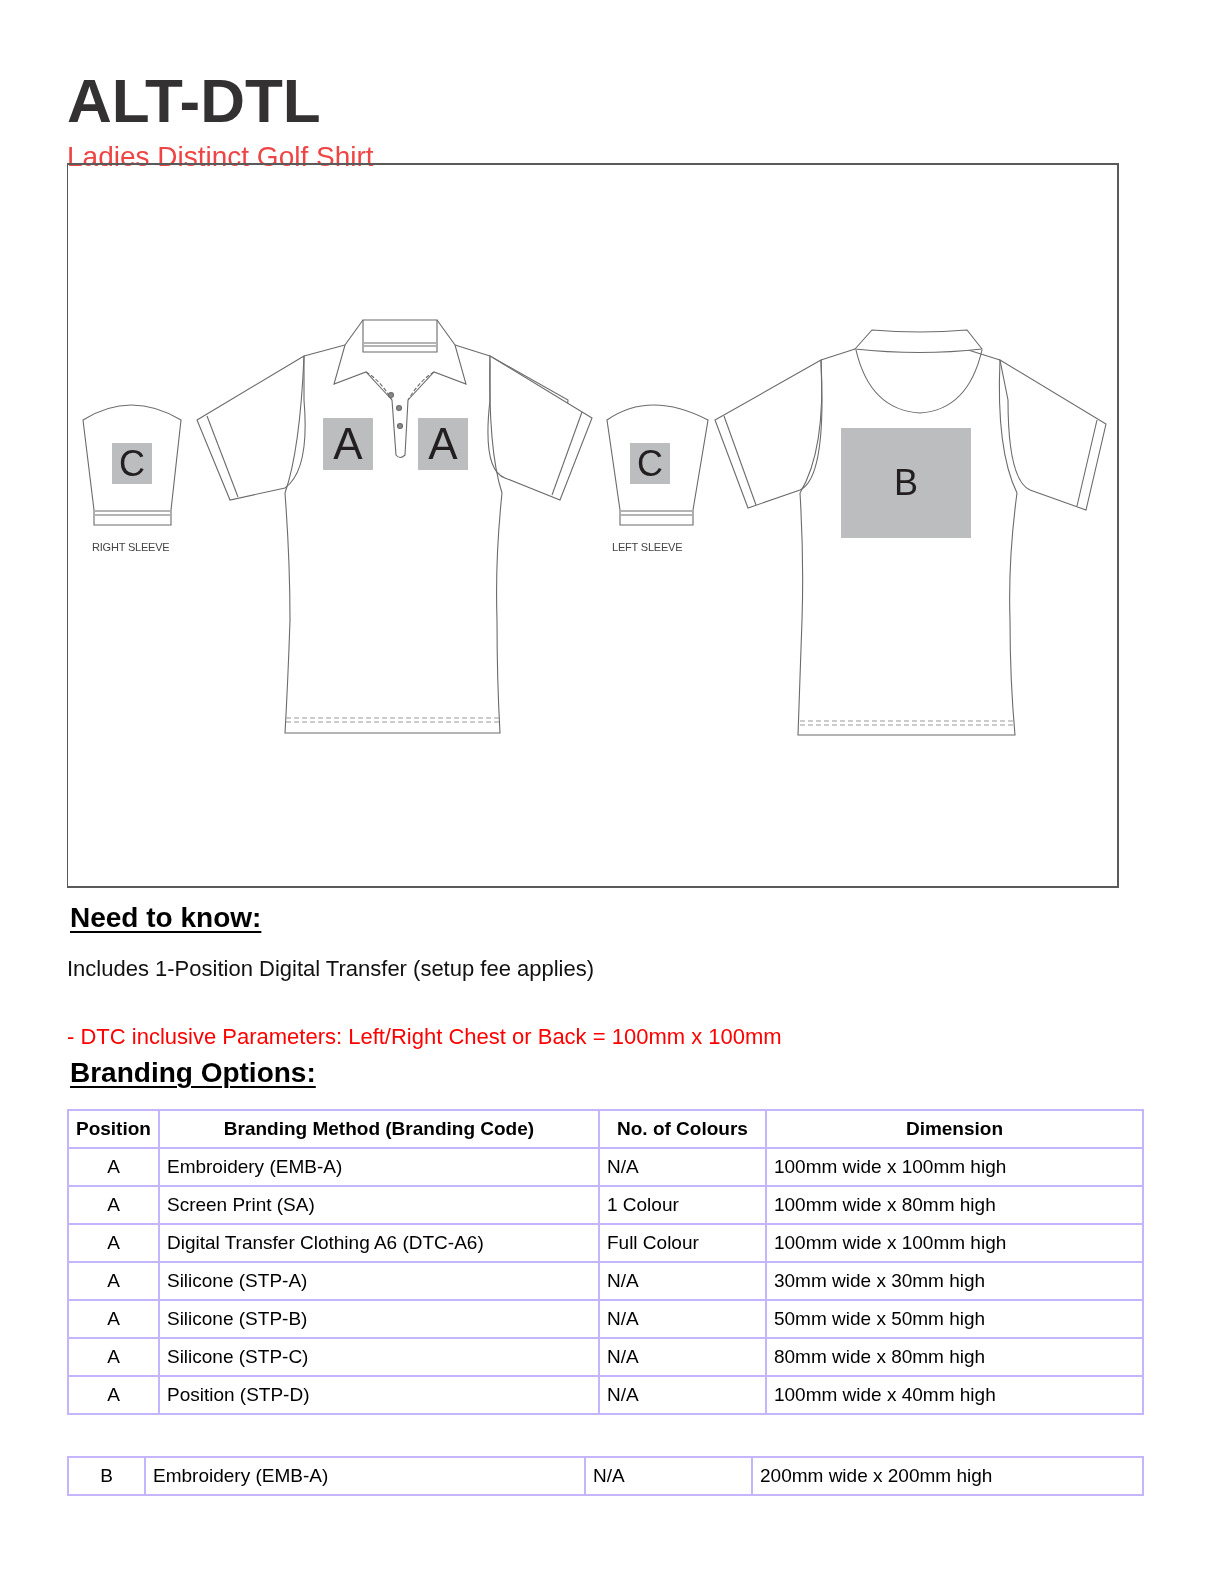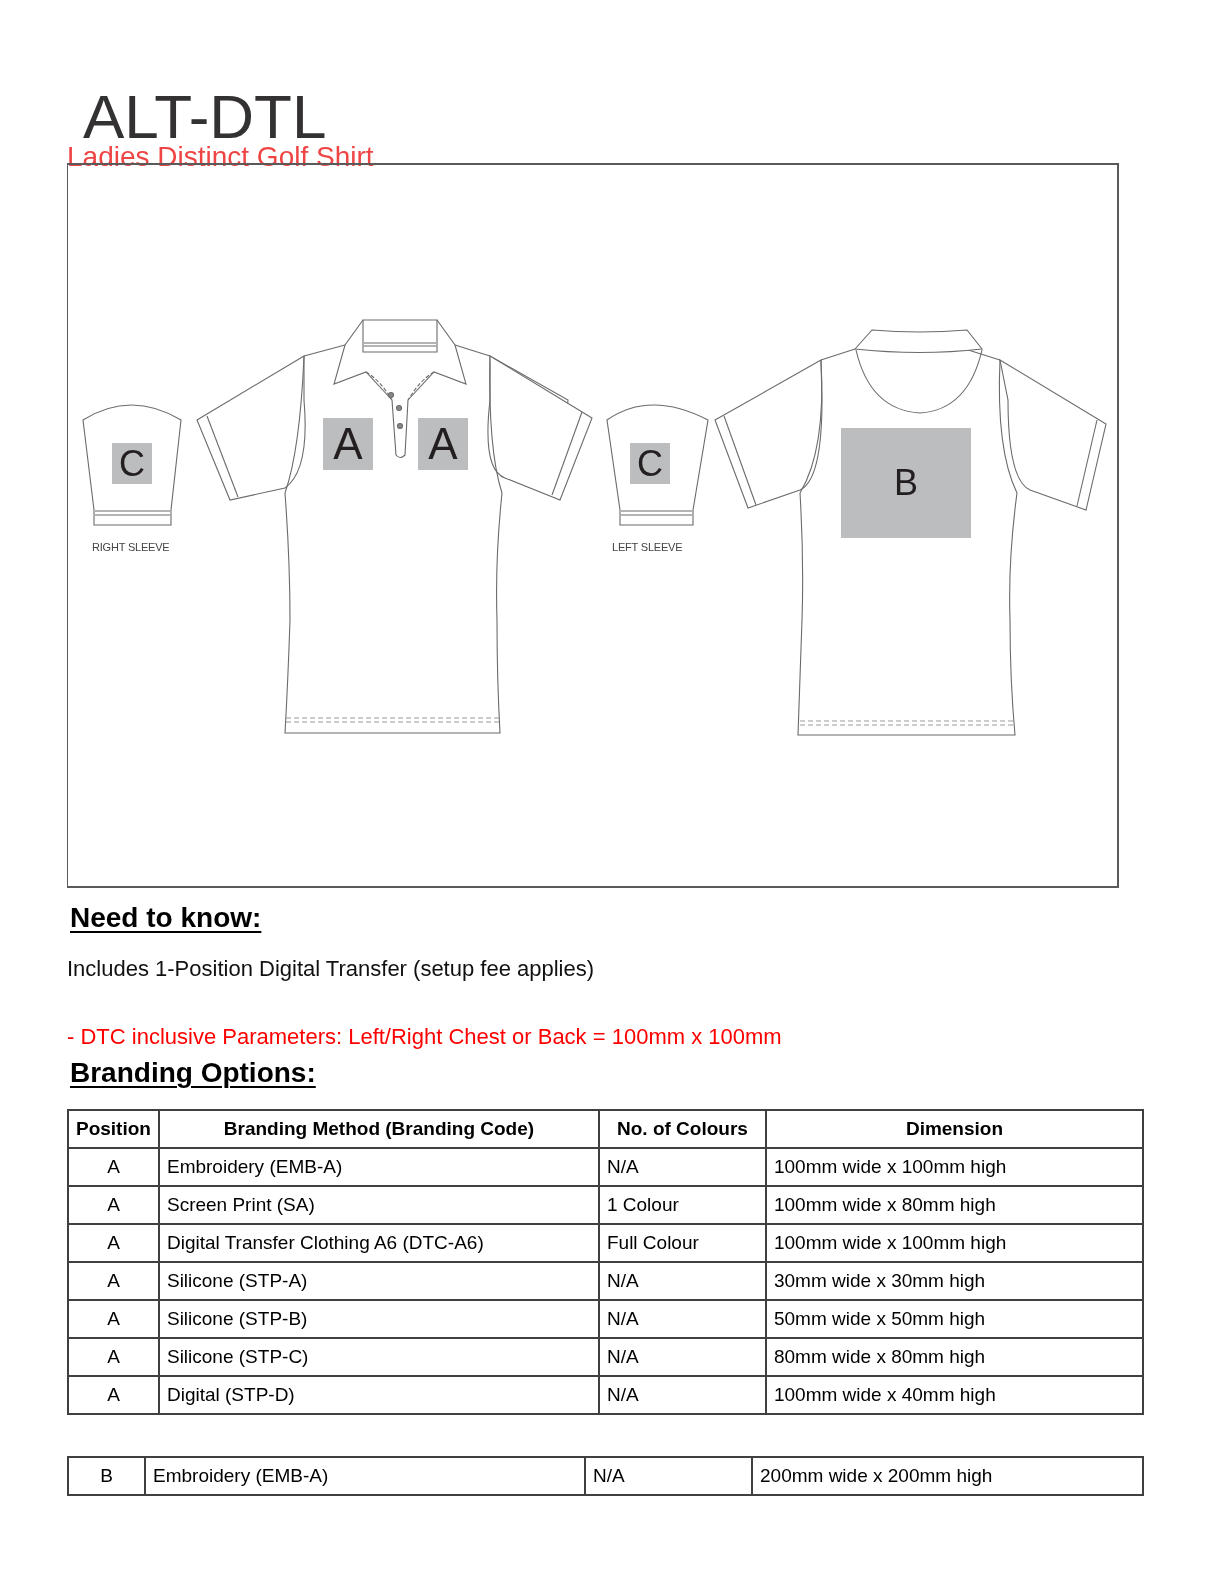--- a/index.html
+++ b/index.html
@@ -1,34 +1,34 @@
 <!DOCTYPE html>
 <html><head>
 <meta charset="utf-8">
 <style>
   html, body { margin: 0; padding: 0; background: #ffffff; }
   body { width: 1224px; height: 1584px; position: relative; overflow: hidden;
          font-family: "Liberation Sans", sans-serif; color: #000; }
-  .title { position: absolute; left: 67px; top: 70px; margin: 16px;
-           font-size: 62px; font-weight: normal; color: #333132; letter-spacing: 0px; line-height: 1; }
+  .title { position: absolute; left: 67px; top: 70px; margin: 0;
+           font-size: 62px; font-weight: bold; color: #333132; letter-spacing: 0px; line-height: 1; }
   .subtitle { position: absolute; left: 67px; top: 143px; margin: 0;
               font-size: 28px; color: #ef4444; line-height: 1; }
   .frame { position: absolute; left: 67px; top: 163px; width: 1052px; height: 725px;
            border: 2px solid #5a5a5a; border-left-width: 1px; box-sizing: border-box; }
   .drawing { position: absolute; left: 0; top: 0; width: 1224px; height: 1584px; pointer-events: none; }
   .h2 { position: absolute; left: 67px; margin: 3px; font-size: 28px; font-weight: bold;
         text-decoration: underline; text-underline-offset: 4px; text-decoration-thickness: 2px; line-height: 1; }
   .need { top: 901px; }
   .branding { top: 1056px; }
   .note { position: absolute; left: 67px; font-size: 22px; line-height: 1; margin: 0; }
   .note1 { top: 958px; color: #111; }
   .note2 { top: 1026px; color: #ff0000; }
   table.opts { position: absolute; left: 67px; width: 1077px; border-collapse: collapse;
                font-size: 19px; }
-  table.opts td, table.opts th { border: 2px solid #404040; height: 36px; padding: 0 7px; }
+  table.opts td, table.opts th { border: 2px solid #c4b5fd; height: 36px; padding: 0 7px; }
   table.opts th { font-weight: bold; text-align: center; font-size: 19px; }
   table.opts td.pos { text-align: center; }
   #tbl-a { top: 1109px; }
   #tbl-b { top: 1456px; }
   .c1 { width: 77px; } .c2 { width: 440px; } .c3 { width: 167px; } .c4 { width: auto; }
   .zone { position: absolute; background: #bcbdbf; display: flex; align-items: center; justify-content: center;
           color: #231f20; font-family: "Liberation Sans", sans-serif; }
   .zone span { line-height: 1; }
   .lbl { position: absolute; font-size: 11px; color: #444; letter-spacing: -0.2px; line-height: 1; }
 </style>
@@ -183,21 +183,21 @@
         <td>50mm wide x 50mm high</td>
       </tr>
       <tr>
         <td class="pos">A</td>
         <td>Silicone (STP-C)</td>
         <td>N/A</td>
         <td>80mm wide x 80mm high</td>
       </tr>
       <tr>
         <td class="pos">A</td>
-        <td>Digital (STP-D)</td>
+        <td>Position (STP-D)</td>
         <td>N/A</td>
         <td>100mm wide x 40mm high</td>
       </tr>
     </tbody>
 </table>
 
 <table class="opts" id="tbl-b">
   <colgroup>
       <col class="c1">
       <col class="c2">

